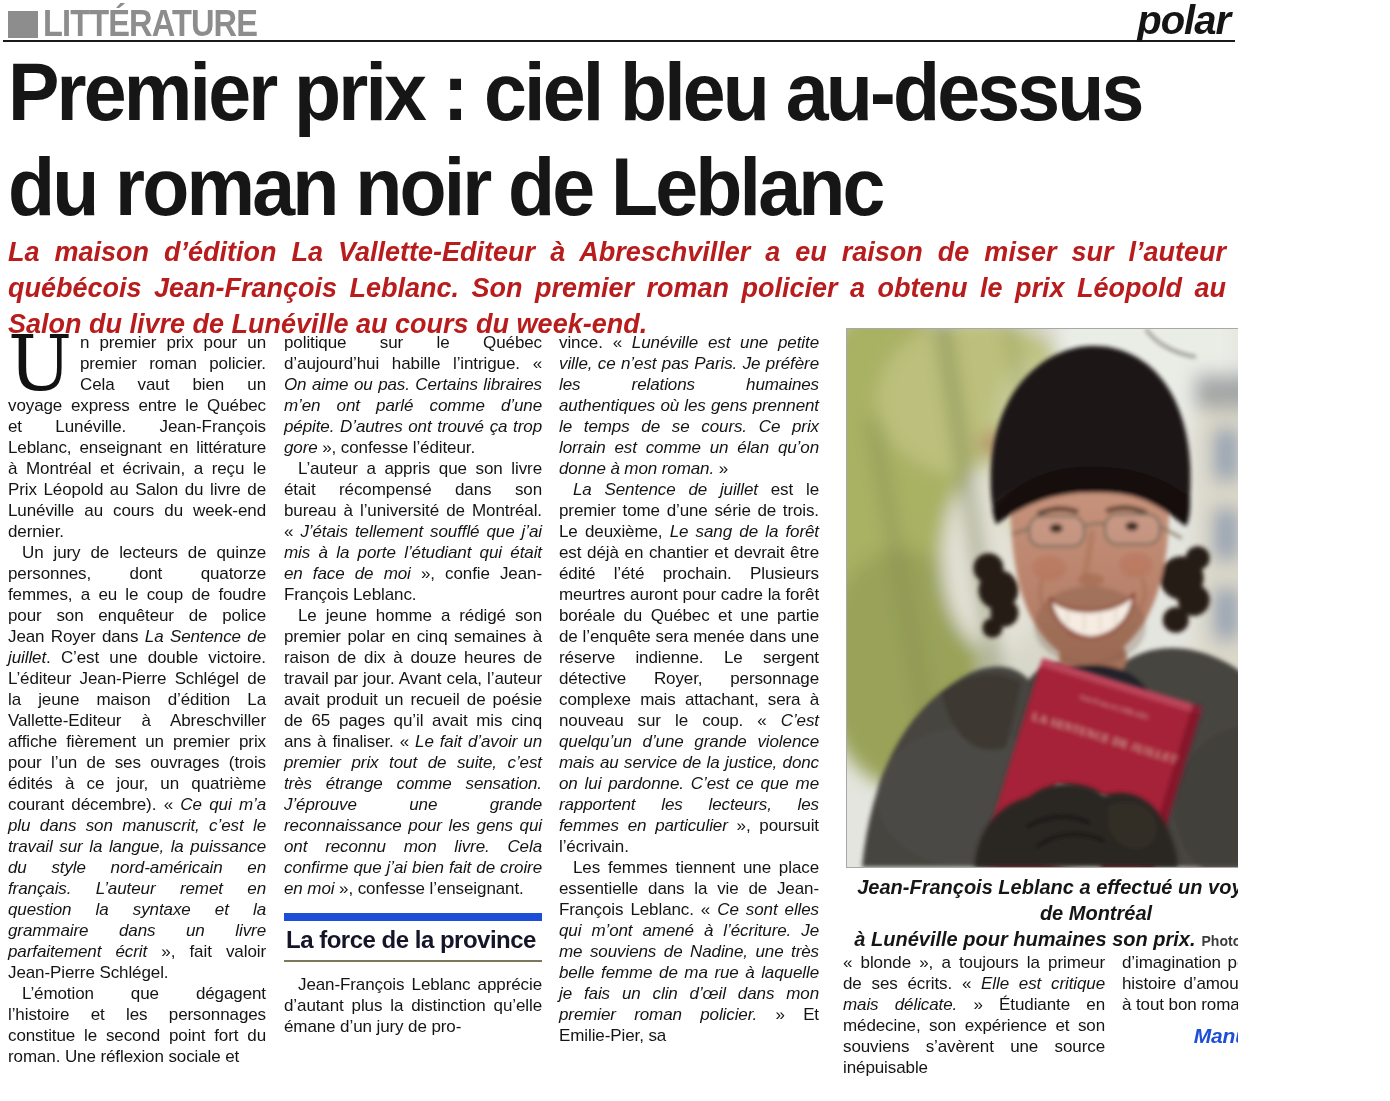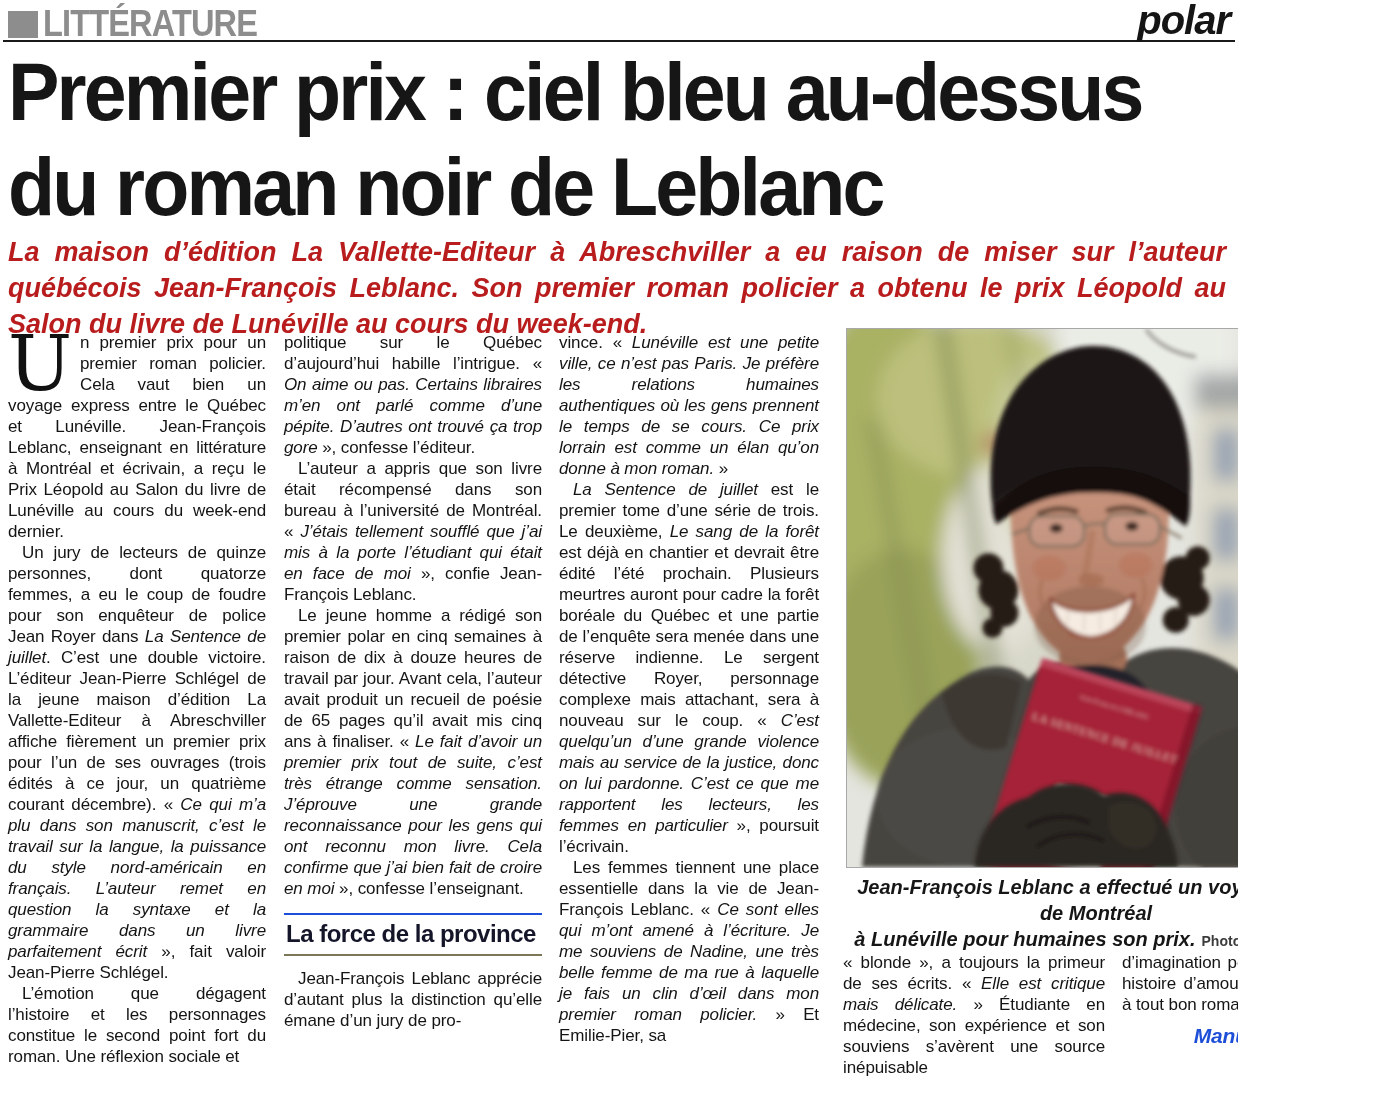--- a/index.html
+++ b/index.html
@@ -31,21 +31,21 @@
   .col2{left:284px;width:258px;}
   .col3{left:559px;width:260px;}
   .col4{left:843px;width:262px;top:952px;}
   .col5{left:1122px;width:262px;top:952px;}
   .para{margin:0;}
   .para.indent{text-indent:14px;}
   .para .i{font-style:italic;}
   .dropcap{float:left;font-family:"DejaVu Serif",serif;font-size:76px;line-height:58px;
            padding:3px 8px 0 0;color:#111;}
 
-  .subhead{border-top:2px solid #1d4ed8;border-bottom:2px solid #7c7757;
+  .subhead{border-top:8px solid #1d4ed8;border-bottom:2px solid #7c7757;
            padding:8px 2px 10px;margin:14px 0 12px;font-size:24px;font-weight:bold;
            color:#15152a;letter-spacing:-.5px;text-align:left;text-indent:0;}
 
   .byline{margin-top:10px;text-align:right;font-weight:bold;font-style:italic;
           font-size:21px;padding-right:4px;color:#1d4ed8;}
 
   
   .photo{position:absolute;left:846px;top:328px;width:540px;height:540px;
          border:1px solid #a8a8a8;box-sizing:border-box;overflow:hidden;background:#e4e5df;}
   .photo svg{display:block;width:100%;height:100%;}

